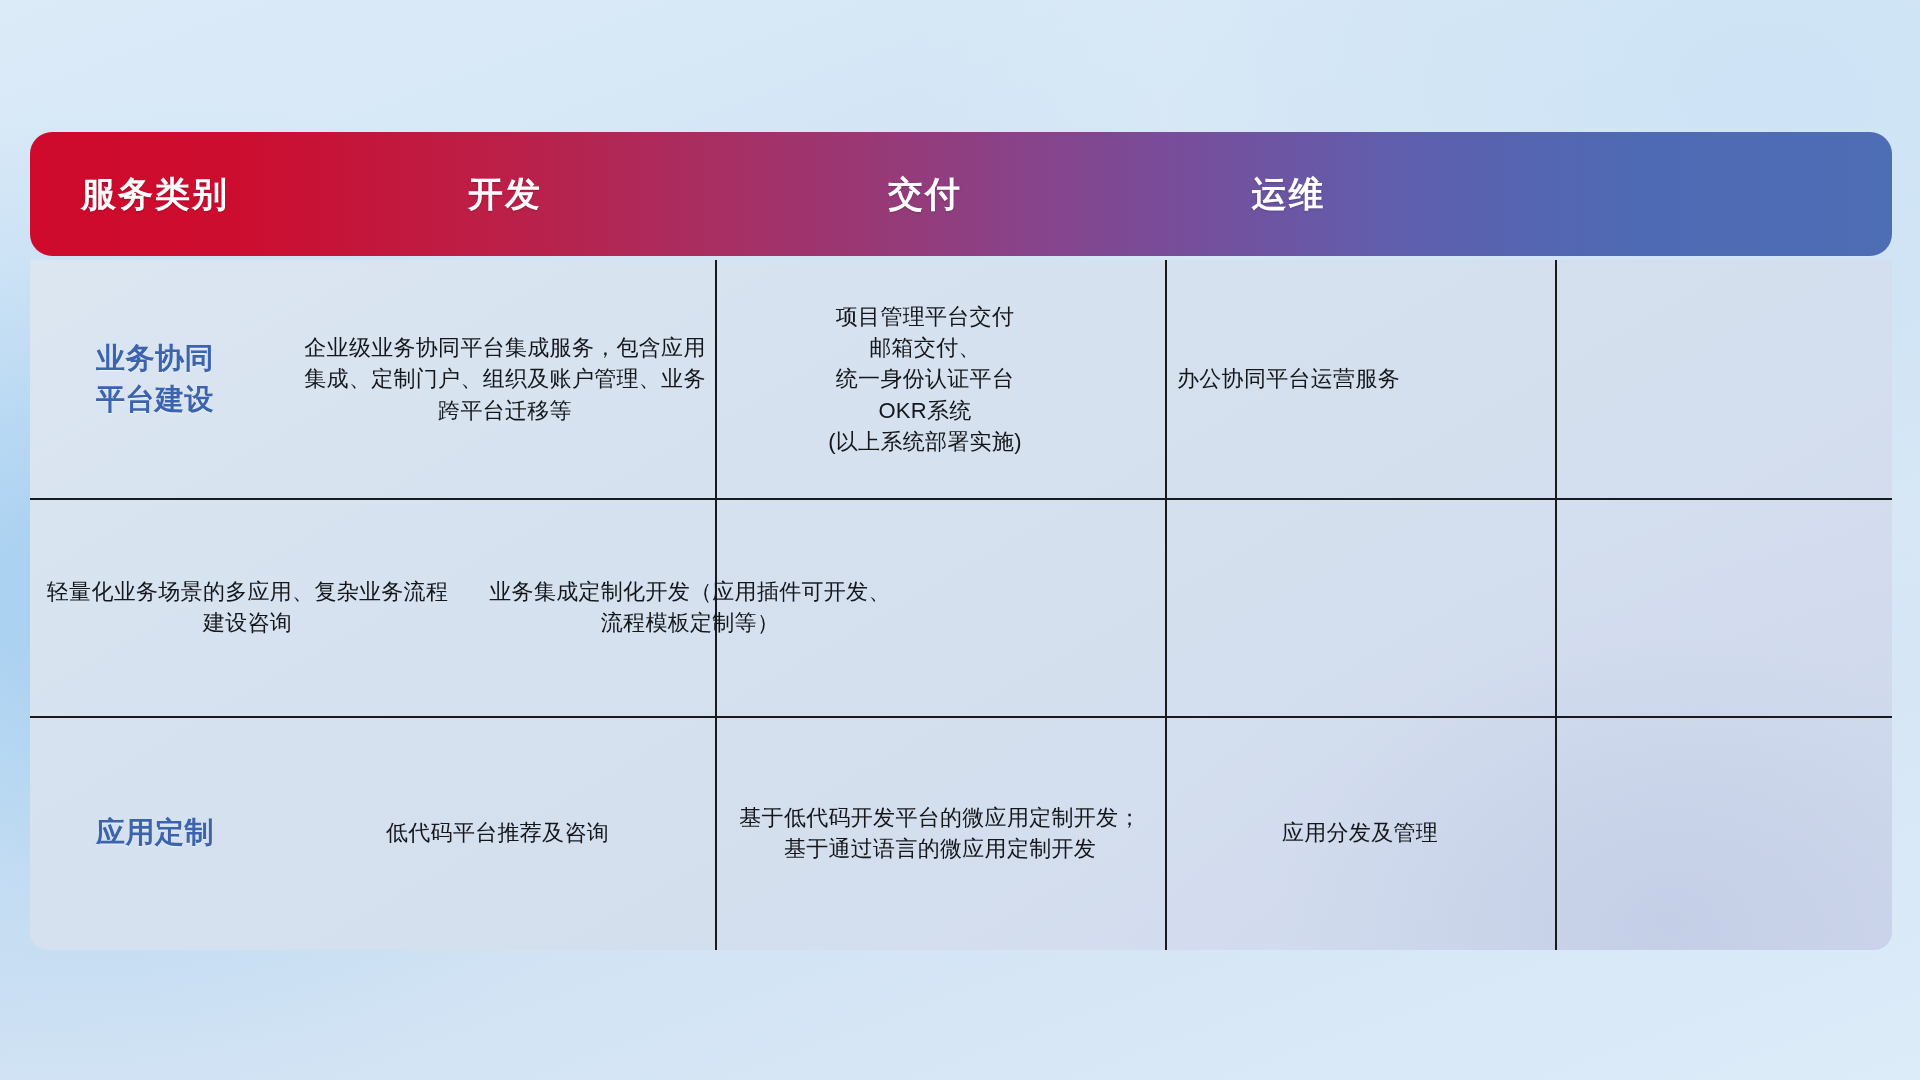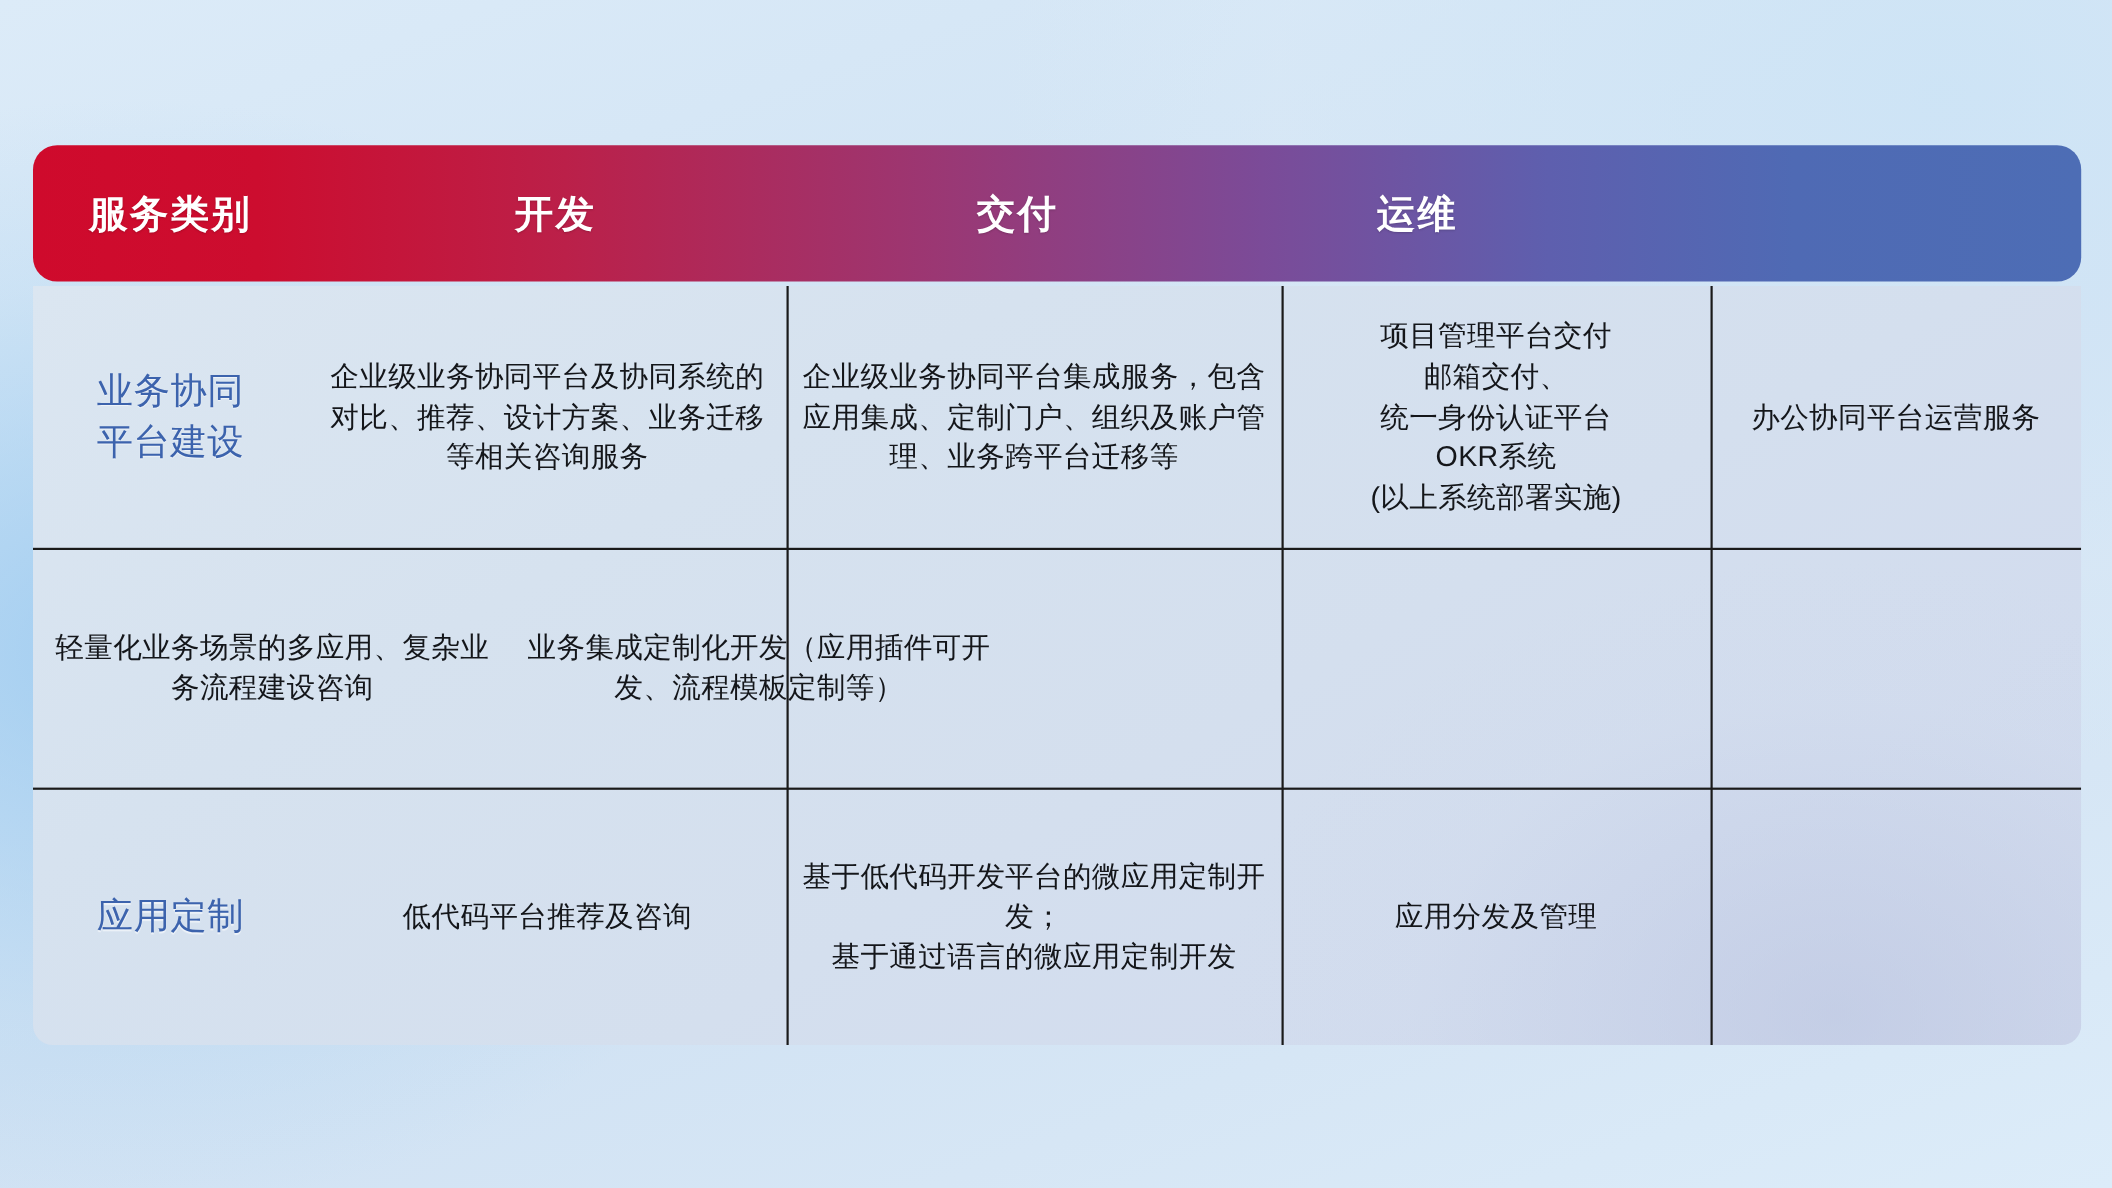--- a/index.html
+++ b/index.html
@@ -111,30 +111,30 @@
     bottom: 0;
     width: 2px;
     background: #1a1a1a;
   }
   .vline.v1 { left: 685px; }
   .vline.v2 { left: 1135px; }
   .vline.v3 { left: 1525px; }
 
   .rowlabel {
     color: #3c63ad;
-    font-size: 33px;
-    font-weight: normal;
+    font-size: 29px;
+    font-weight: bold;
     line-height: 1.42;
     letter-spacing: 0.5px;
     text-shadow: 0 1px 1px rgba(255,255,255,0.6);
   }
 
   .celltext {
     color: #14161a;
-    font-size: 26px;
+    font-size: 22px;
     line-height: 1.42;
     letter-spacing: 0.3px;
   }
 </style>
 </head>
 <body>
 
 <div class="canvas">
 
   <div class="table-wrap">
@@ -150,23 +150,20 @@
 
       <div class="vline v1"></div>
       <div class="vline v2"></div>
       <div class="vline v3"></div>
 
       <div class="trow r0">
         <div class="td c0">
           <span class="rowlabel" style="white-space: pre-line;">业务协同
 平台建设</span>
         </div>
-        <div class="td c1">
-          <span class="celltext">企业级业务协同平台及协同系统的对比、推荐、设计方案、业务迁移等相关咨询服务</span>
-        </div>
         <div class="td c2">
           <span class="celltext">企业级业务协同平台集成服务，包含应用集成、定制门户、组织及账户管理、业务跨平台迁移等</span>
         </div>
         <div class="td c3">
           <span class="celltext" style="white-space: pre-line;">项目管理平台交付
 邮箱交付、
 统一身份认证平台
 OKR系统
 (以上系统部署实施)</span>
         </div>

